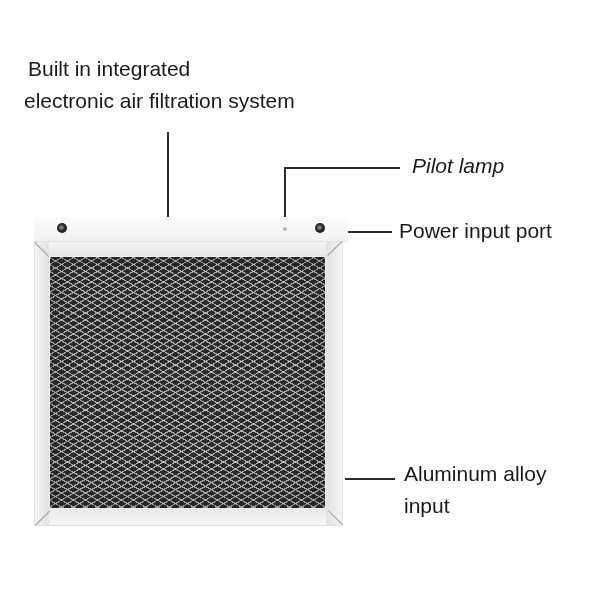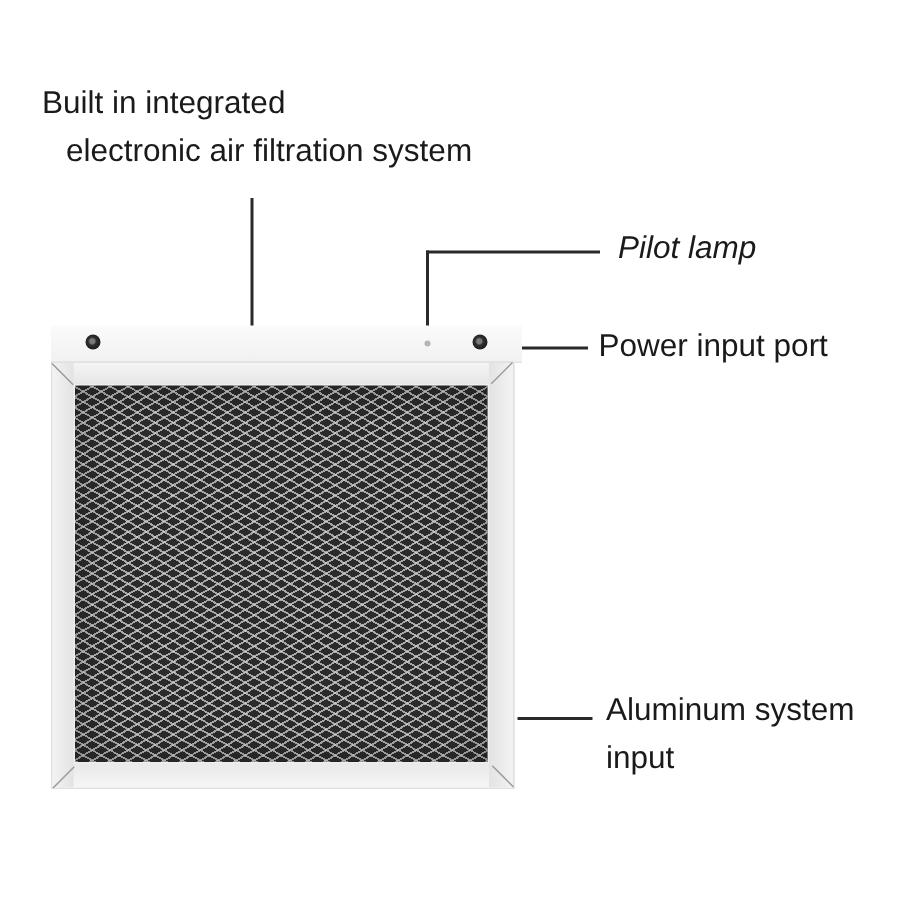--- a/index.html
+++ b/index.html
@@ -27,24 +27,24 @@
           background-image:
             repeating-linear-gradient(30deg, rgba(210,210,210,0.75) 0 1.2px, transparent 1.2px 6px),
             repeating-linear-gradient(-30deg, rgba(210,210,210,0.75) 0 1.2px, transparent 1.2px 6px);
           box-shadow: inset 0 0 30px rgba(0,0,0,0.25); }
   .miter { position:absolute; width:20px; height:1px; background:#9a9a9a; transform-origin:0 0; }
 </style>
 </head>
 <body>
 
 <div class="label" style="left:28px; top:56px;">Built in integrated</div>
-<div class="label" style="left:44px; top:88px;">electronic air filtration system</div>
+<div class="label" style="left:24px; top:88px;">electronic air filtration system</div>
 <div class="label" style="left:412px; top:153px;font-style:italic;">Pilot lamp</div>
 <div class="label" style="left:399px; top:218px;">Power input port</div>
-<div class="label" style="left:404px; top:461px;">Aluminum system</div>
+<div class="label" style="left:404px; top:461px;">Aluminum alloy</div>
 <div class="label" style="left:404px; top:493px;">input</div>
 
 <div class="line" style="left:167px; top:132px; width:2px; height:96px;"></div>
 <div class="line" style="left:284px; top:167px; width:2px; height:52px;"></div>
 <div class="line" style="left:284px; top:167px; width:116px; height:2px;"></div>
 <div class="line" style="left:334px; top:231px; width:58px; height:2px;"></div>
 <div class="line" style="left:345px; top:478px; width:50px; height:2px;"></div>
 
 <div class="housing">
   <div class="screw" style="left:23px; top:6px;"></div>

